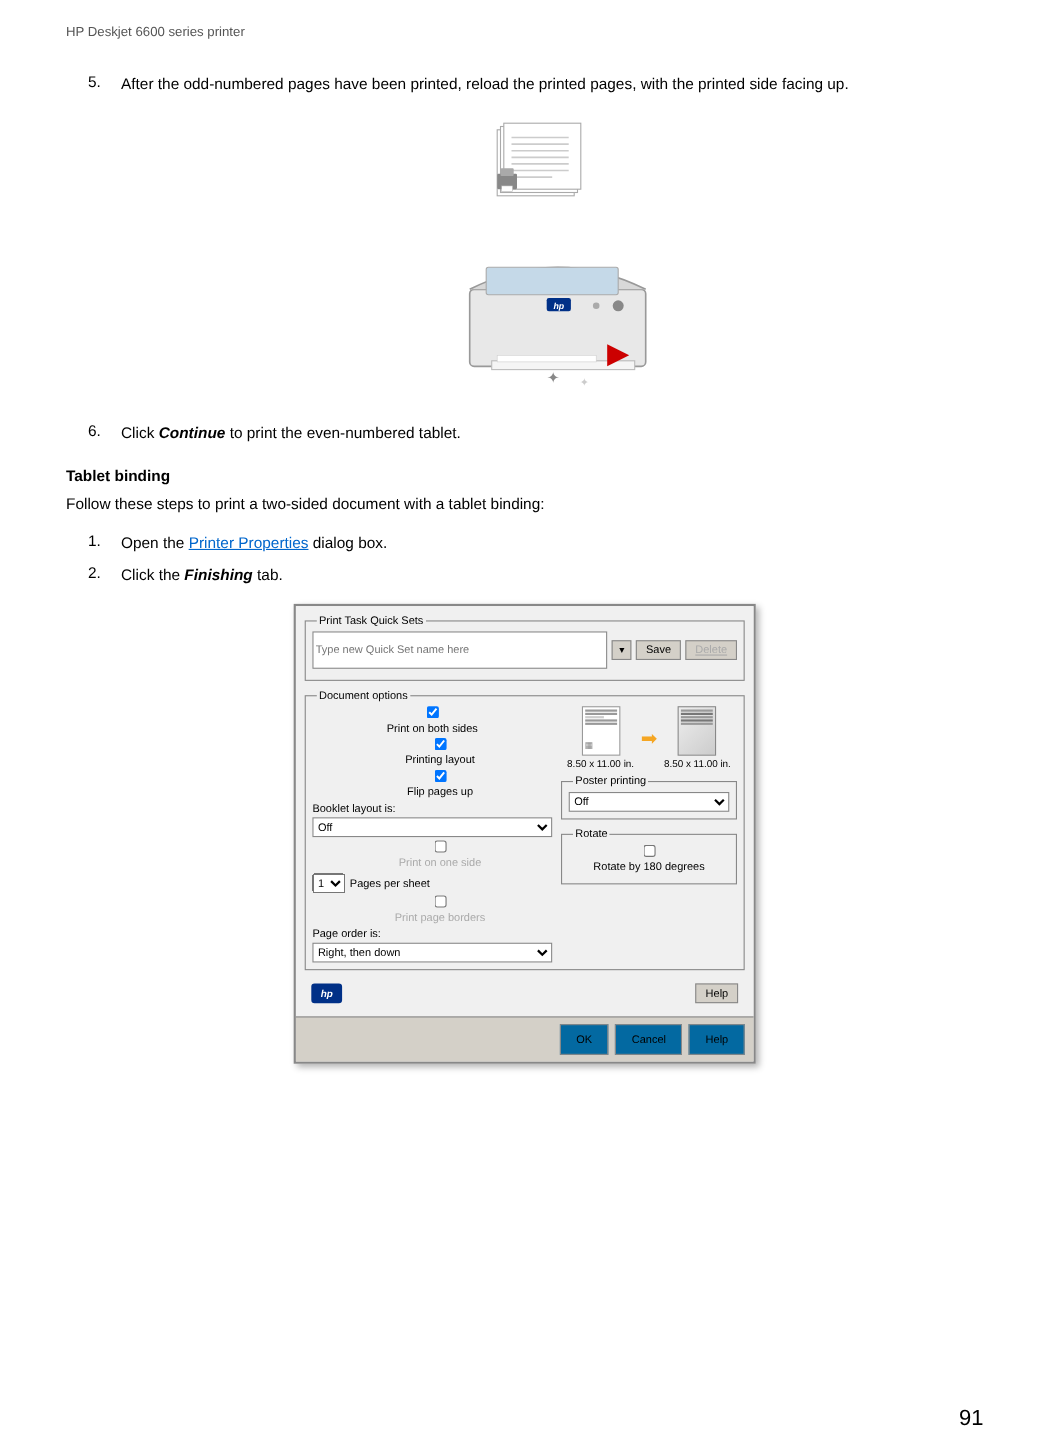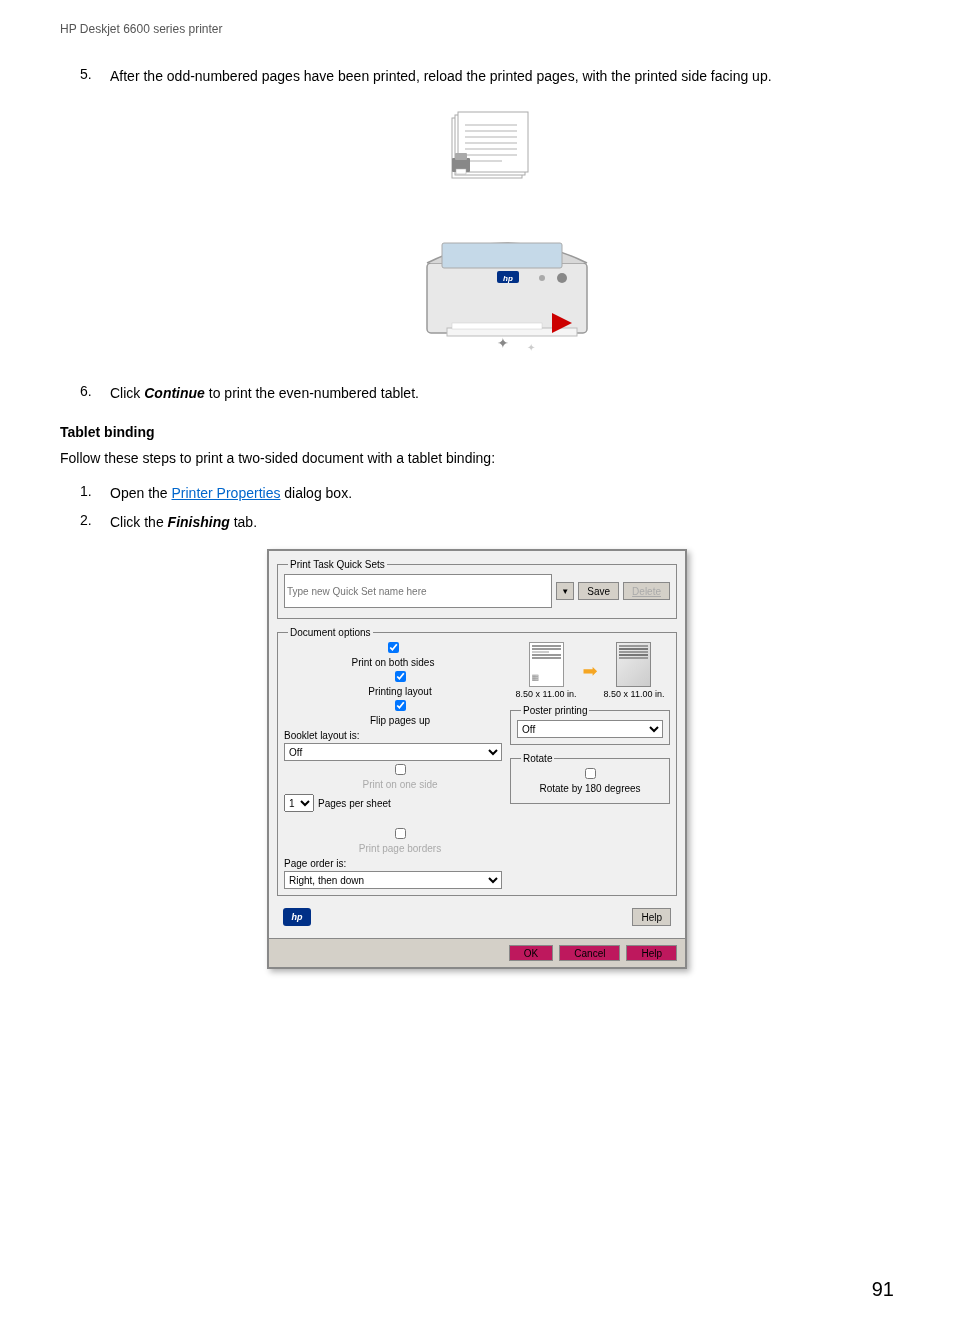--- a/index.html
+++ b/index.html
@@ -272,25 +272,25 @@
     .dialog-footer {
       background: #d4d0c8;
       padding: 6px 8px;
       display: flex;
       justify-content: flex-end;
       gap: 6px;
       border-top: 1px solid #888;
     }
 
     .footer-btn {
-      height: 16px;
+      height: 28px;
       padding: 0 14px;
       font-size: 10px;
       border: 1px solid #888;
-      background: #be185d;
+      background: #0369a1;
       cursor: pointer;
     }
 
     .hp-logo {
       width: 28px;
       height: 18px;
       background: #003087;
       color: white;
       font-size: 9px;
       font-weight: bold;
@@ -462,21 +462,21 @@
             <div class="checkbox-row" style="margin-left:14px; margin-top:3px;">
               <input type="checkbox" style="">
               <span style="color:#aaa;">Print on one side</span>
             </div>
             <div class="pages-per-sheet-row">
               <select class="pages-select">
                 <option>1</option>
               </select>
               <span>Pages per sheet</span>
             </div>
-            <div class="checkbox-row" style="margin-left:14px; margin-top:16px;">
+            <div class="checkbox-row" style="margin-left:14px; margin-top:2px;">
               <input type="checkbox" style="">
               <span style="color:#aaa;">Print page borders</span>
             </div>
             <div class="small-label" style="margin-top:4px;">Page order is:</div>
             <select class="small-select">
               <option>Right, then down</option>
             </select>
           </div>
 
           <div class="doc-options-right">

